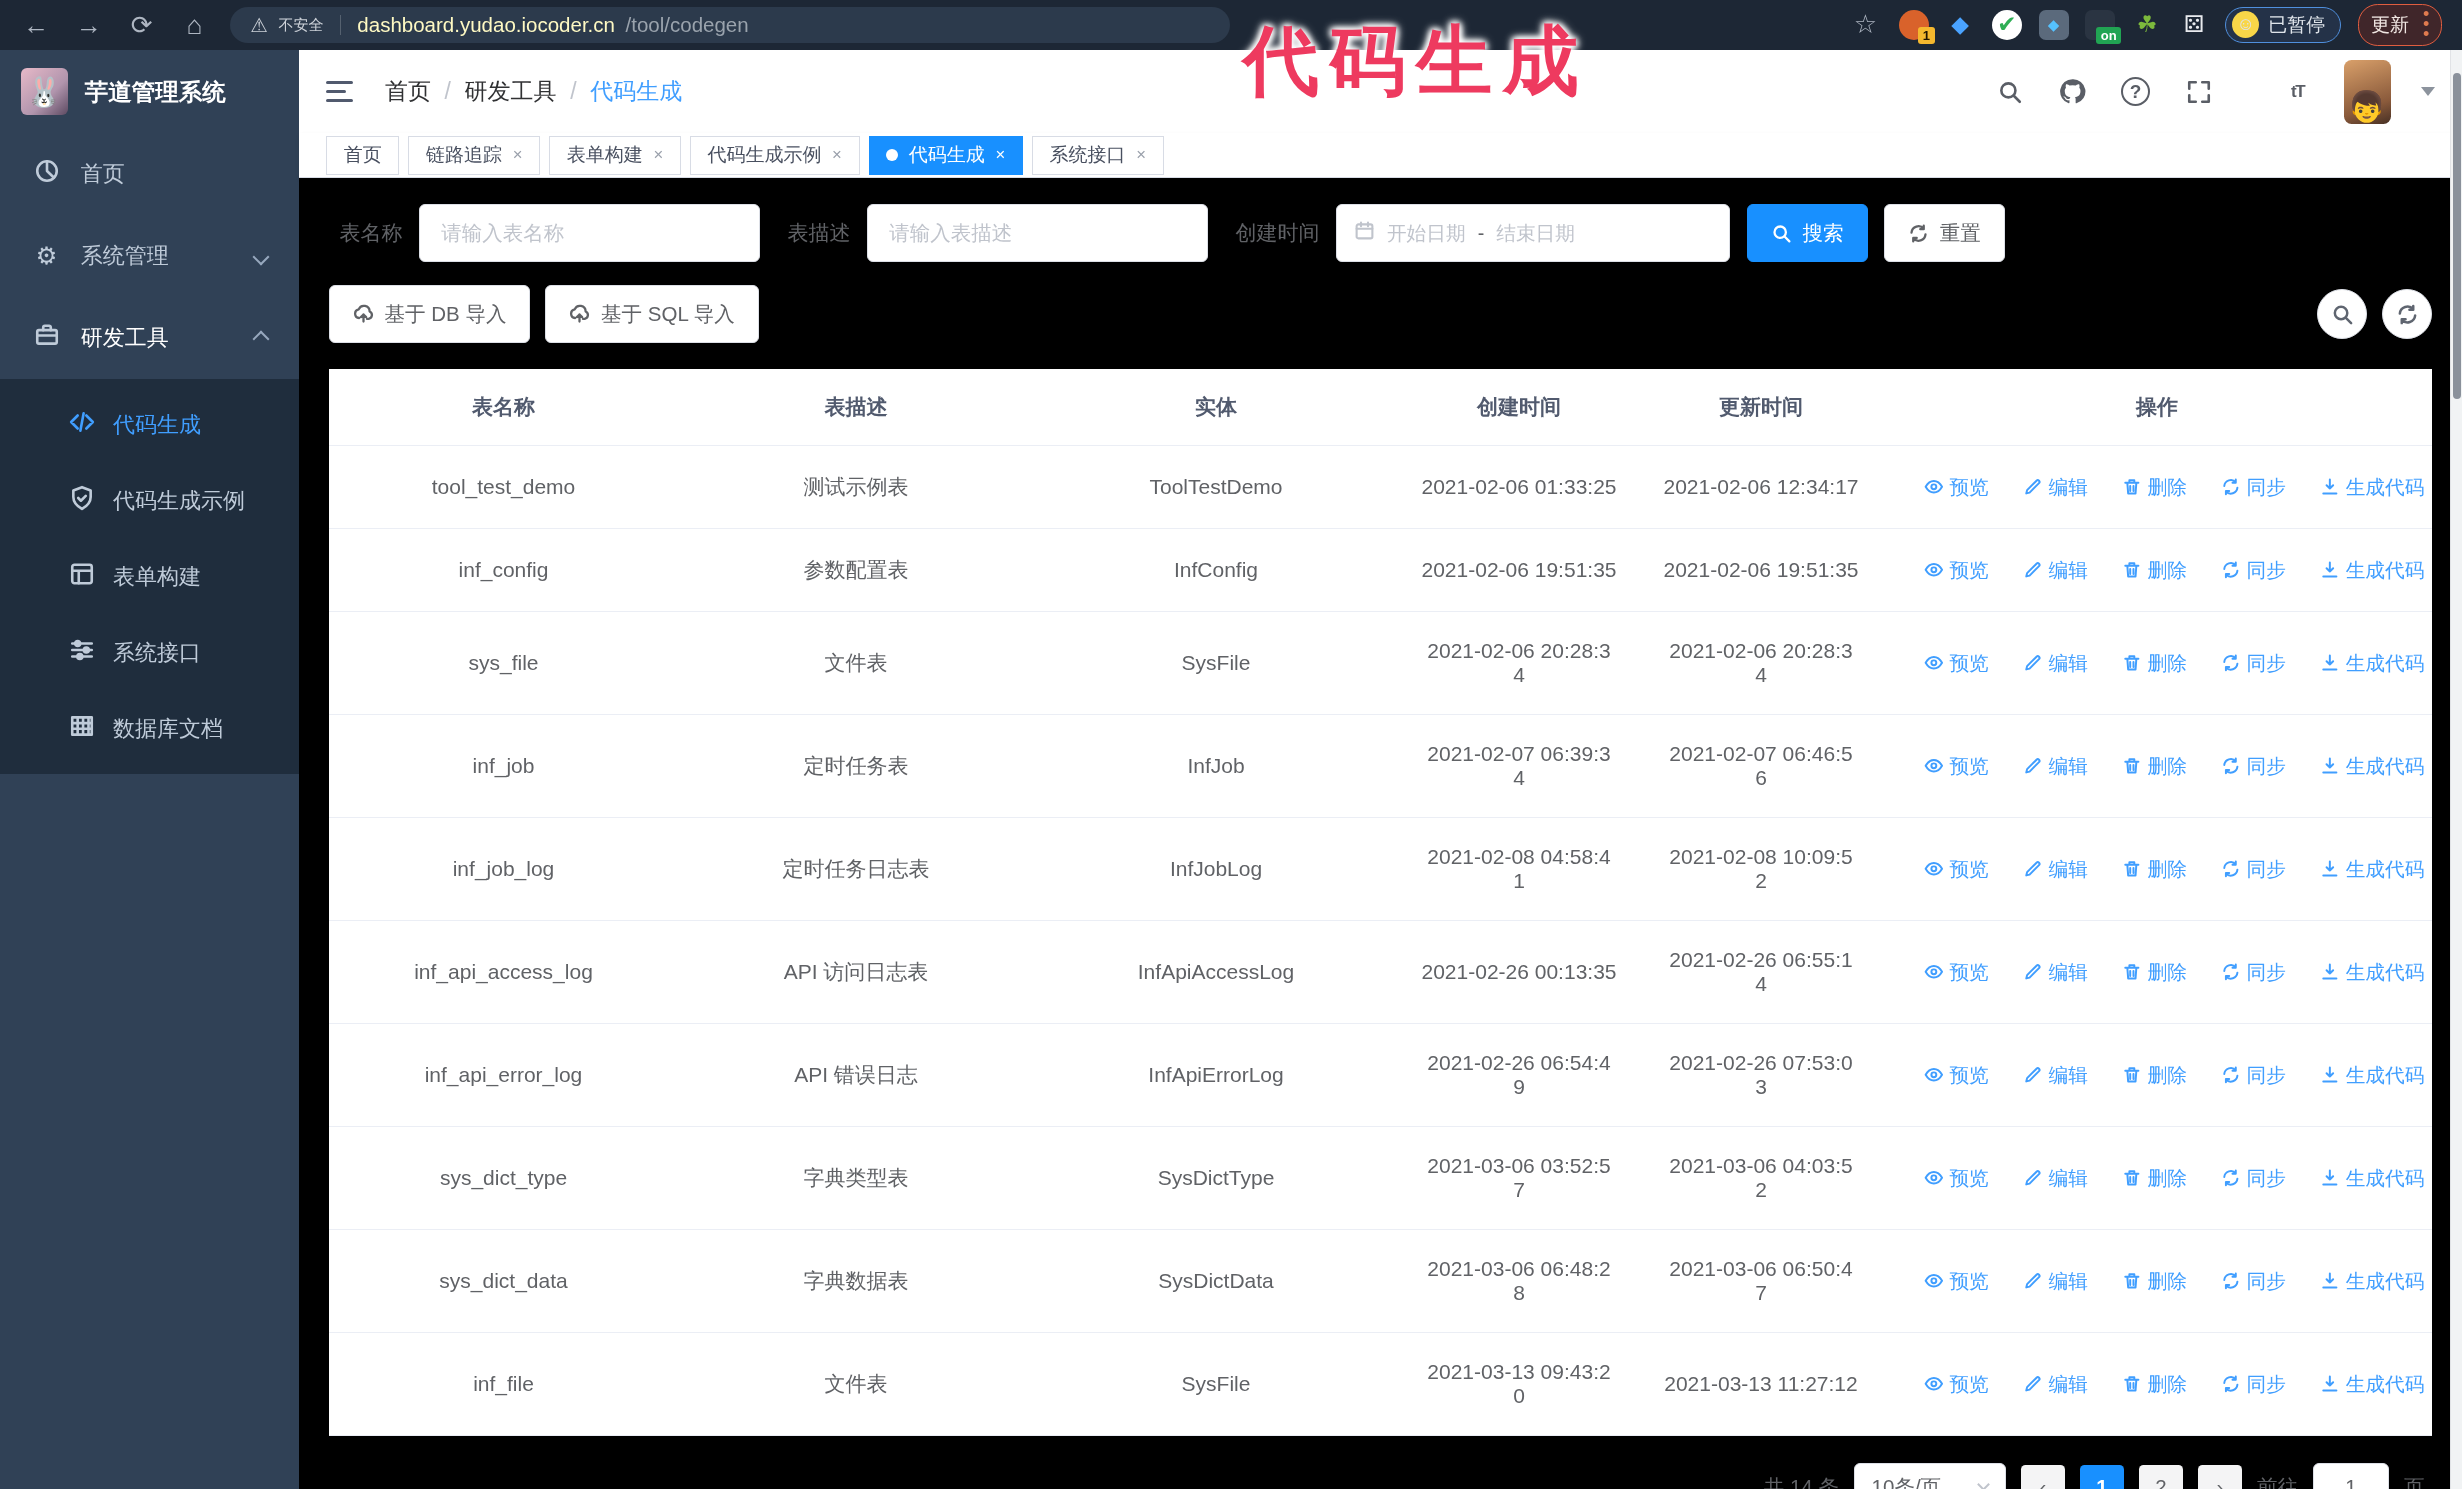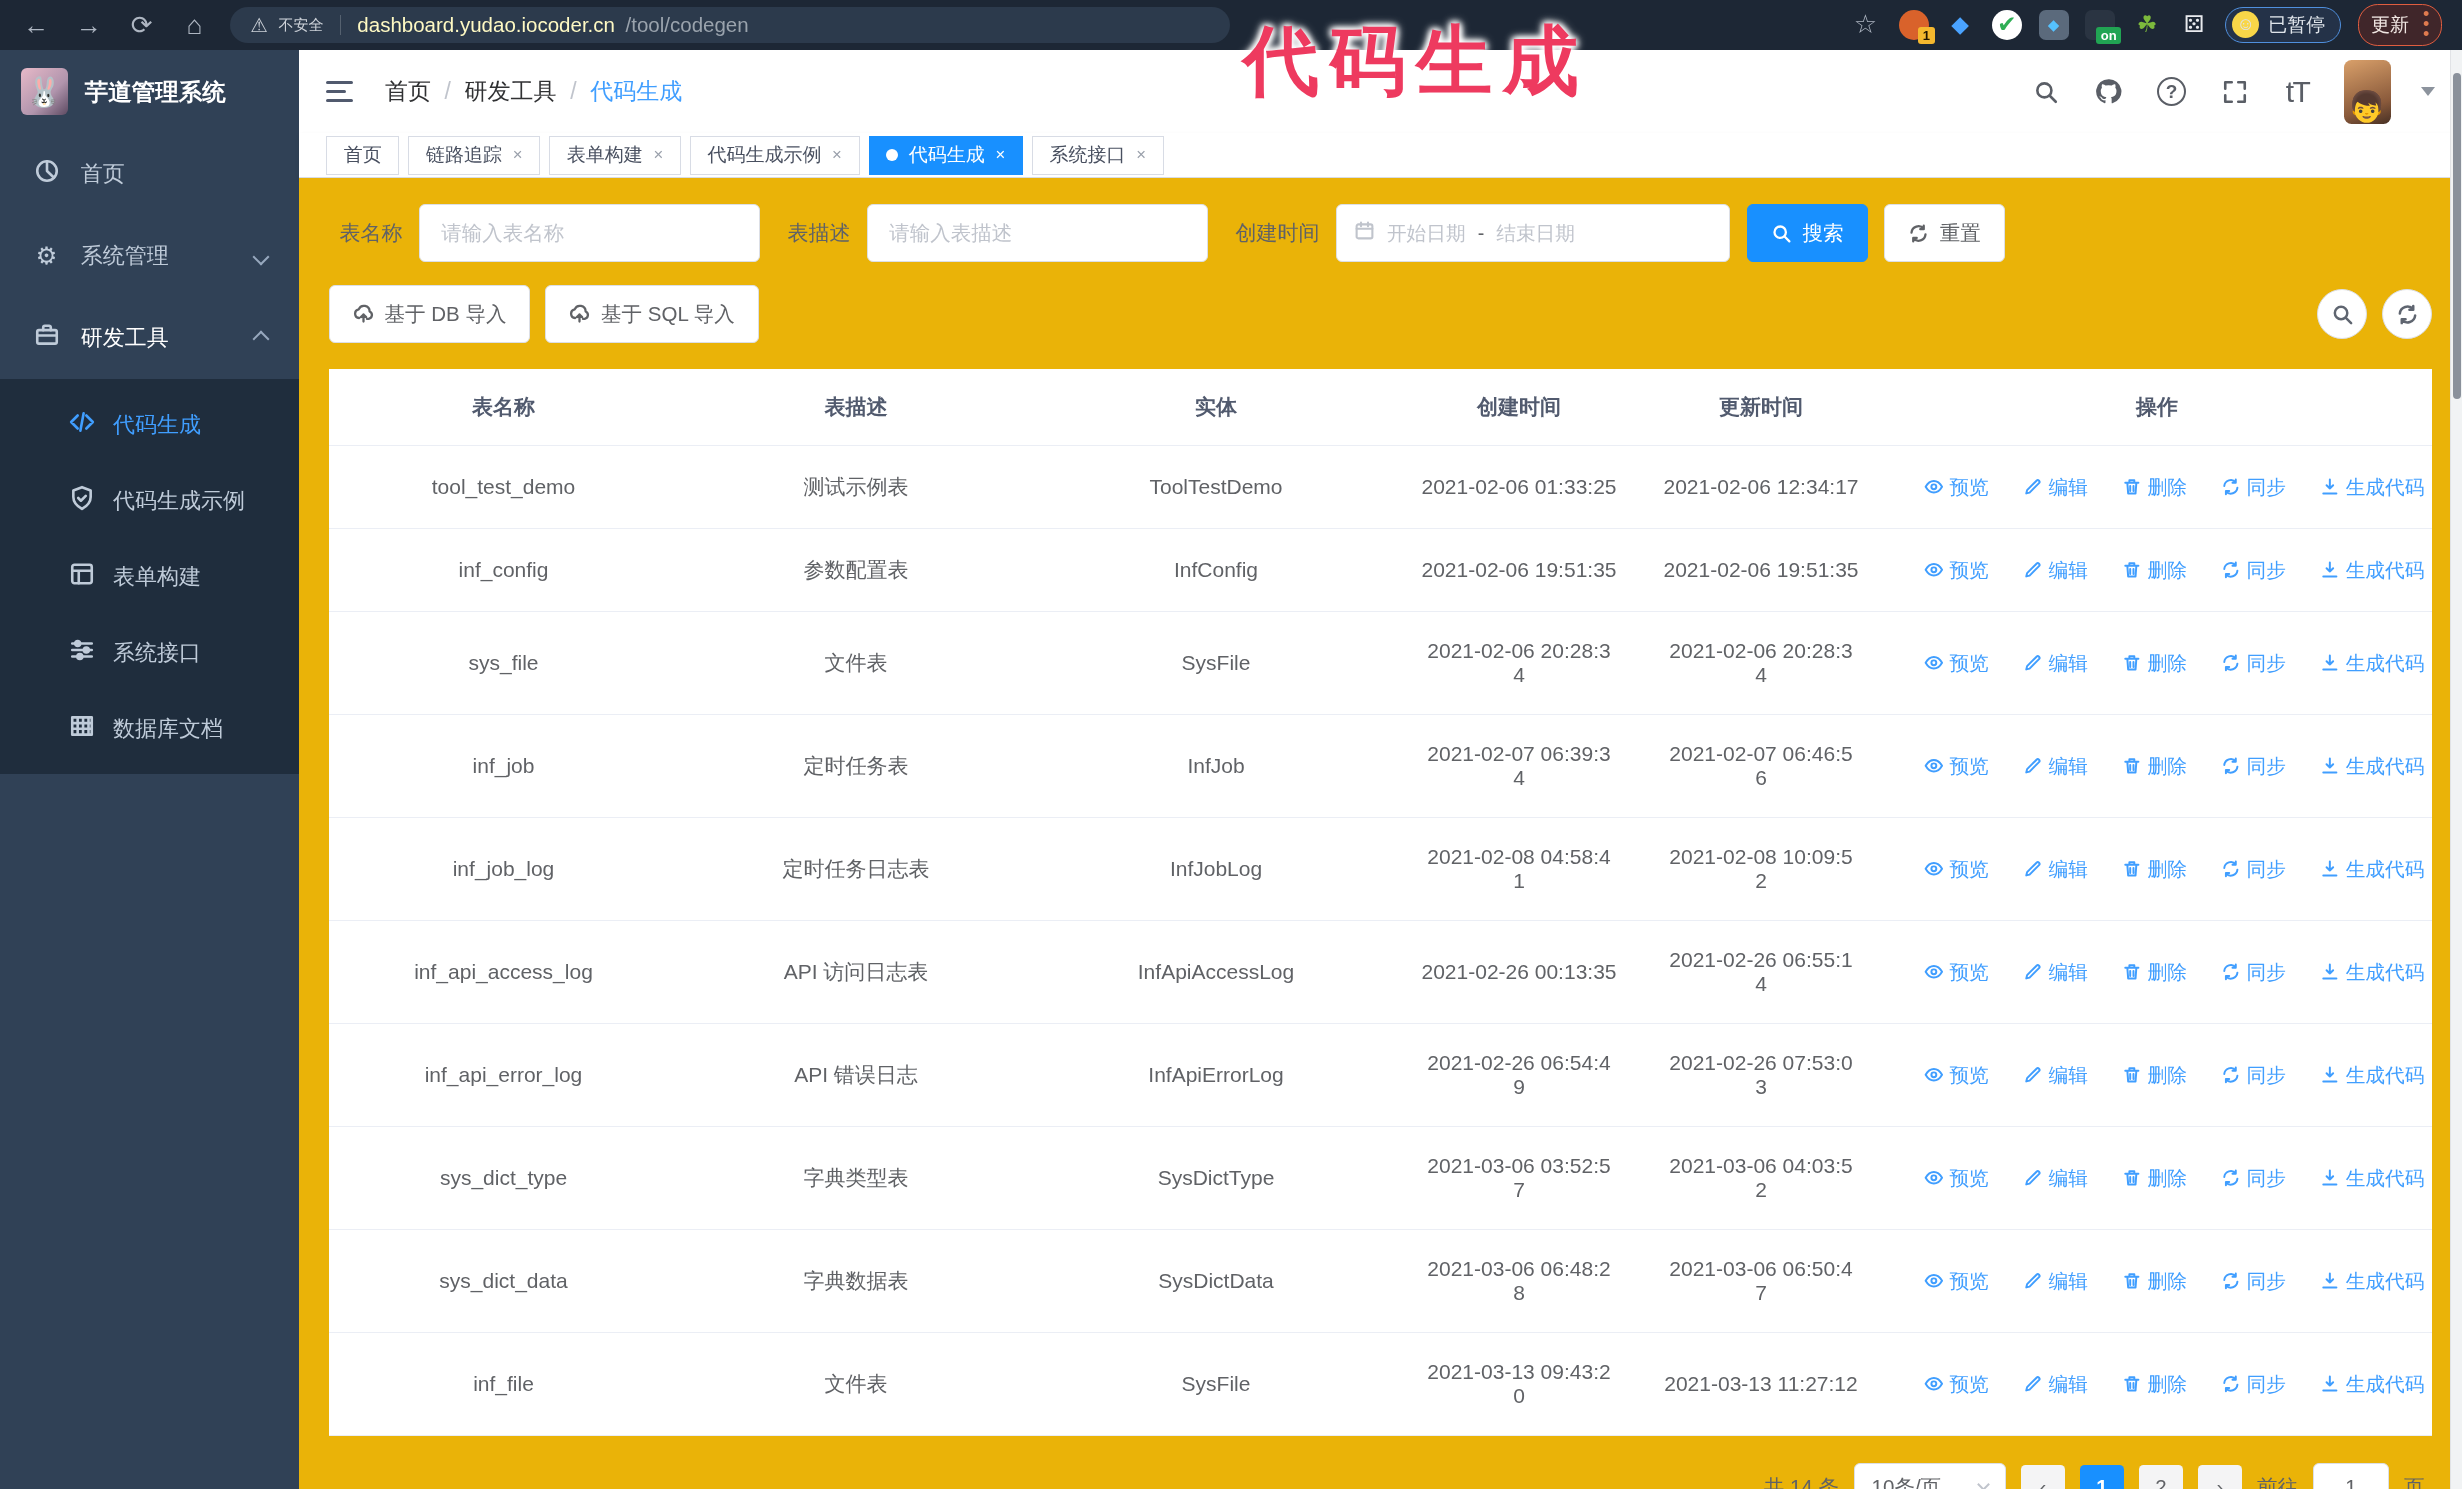--- a/index.html
+++ b/index.html
@@ -48,32 +48,32 @@
   .hdr { height:83px; display:flex; align-items:center; padding:0 27px; background:#fff; }
   .hamburger { width:33px; height:33px; display:flex; flex-direction:column; justify-content:center; gap:6px; cursor:pointer; margin-right:26px; }
   .hamburger i { display:block; height:3px; background:#515a6e; border-radius:1.5px; }
   .hamburger i:nth-child(1){ width:27px; } .hamburger i:nth-child(2){ width:19.7px; } .hamburger i:nth-child(3){ width:27px; }
   .crumbs { display:flex; align-items:center; gap:13.6px; font-size:23px; color:#303133; }
   .crumbs .sep { color:#c0c4cc; }
   .crumbs .current { color:#409eff; }
   .hdr-right { margin-left:auto; display:flex; align-items:center; gap:30px; color:#5a5e66; }
   .hdr-ic { width:33px; height:33px; display:flex; align-items:center; justify-content:center; cursor:pointer; color:#5a5e66; }
   .help-circ { width:29px; height:29px; border:2.3px solid #5a5e66; border-radius:50%; display:flex; align-items:center; justify-content:center; font-size:19px; font-weight:bold; }
-  .font-ic { font-size:30px; font-weight:normal; letter-spacing:-1.5px; }
+  .font-ic { font-size:17px; font-weight:bold; letter-spacing:-1.5px;margin-left:36px; }
   .avatar { width:47px; height:64px; border-radius:7.6px; background:linear-gradient(160deg,#d9a06a,#8a5a3b 70%,#473024); display:flex; align-items:end; justify-content:center; font-size:30px; overflow:hidden; cursor:pointer; }
   .caret { width:0; height:0; border-left:7.6px solid transparent; border-right:7.6px solid transparent; border-top:9px solid #8c939d; cursor:pointer; }
 
   .tabbar { height:45px; background:#fff; border-bottom:0.8px solid #d8dce5; box-shadow:0 1.5px 4.5px rgba(0,0,0,.06); display:flex; align-items:center; gap:9px; padding:0 27px; }
   .tab { height:39px; display:flex; align-items:center; gap:10.6px; padding:0 16.7px; border:0.8px solid #d8dce5; background:#fff; color:#495060; font-size:19px; cursor:pointer; white-space:nowrap; }
   .tab .x { color:#9aa0ab; font-size:16.7px; }
   .tab.active { background:#1890ff; border-color:#1890ff; color:#fff; }
   .tab.active .x { color:#fff; }
   .dot { width:12px; height:12px; border-radius:50%; background:#fff; }
 
-  .content { flex:1; padding:26px 30px 0 30px; background:#eab308; overflow:hidden; display:flex; flex-direction:column; }
+  .content { flex:1; padding:26px 30px 0 30px; background:#000000; overflow:hidden; display:flex; flex-direction:column; }
 
   
   .search-row { display:flex; align-items:center; gap:16.7px; flex-wrap:nowrap; }
   .f-label { color:#606266; font-size:21px; margin-left:10.6px; white-space:nowrap; }
   .inp { width:341px; height:58px; border:0.8px solid #dcdfe6; border-radius:6px; padding:0 21px; font-size:20.5px; color:#606266; font-family:inherit; background:#fff; }
   .inp::placeholder { color:#c0c4cc; }
   .daterange { width:394px; height:58px; border:0.8px solid #dcdfe6; border-radius:6px; background:#fff; display:flex; align-items:center; padding:0 16.7px; gap:12px; color:#c0c4cc; font-size:19.7px; }
   .daterange .cal { color:#c0c4cc; flex-shrink:0; }
   .daterange .d-sep { color:#606266; }
   .btn { height:58px; border-radius:6px; display:flex; align-items:center; gap:10.6px; padding:0 23px; font-size:20.5px; cursor:pointer; border:0.8px solid #dcdfe6; background:#fff; color:#606266; white-space:nowrap; }

